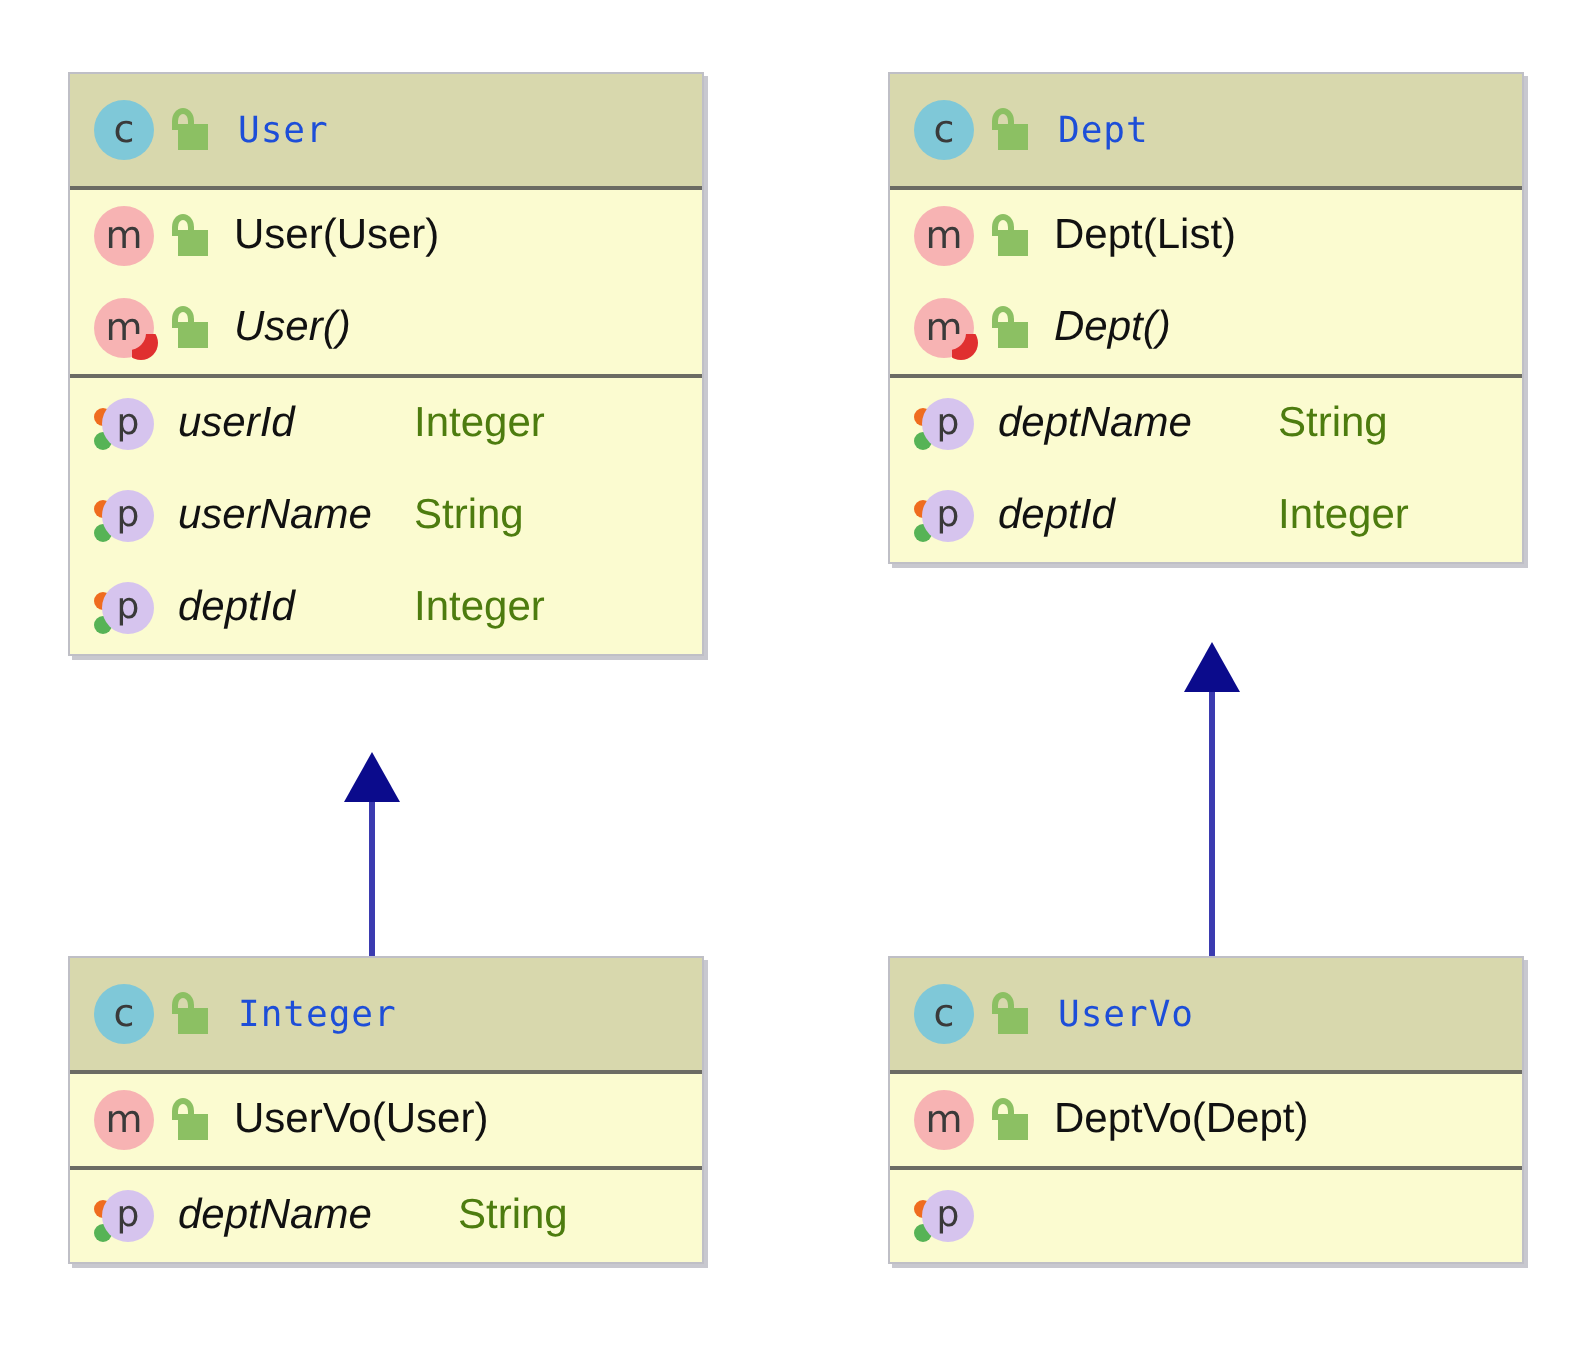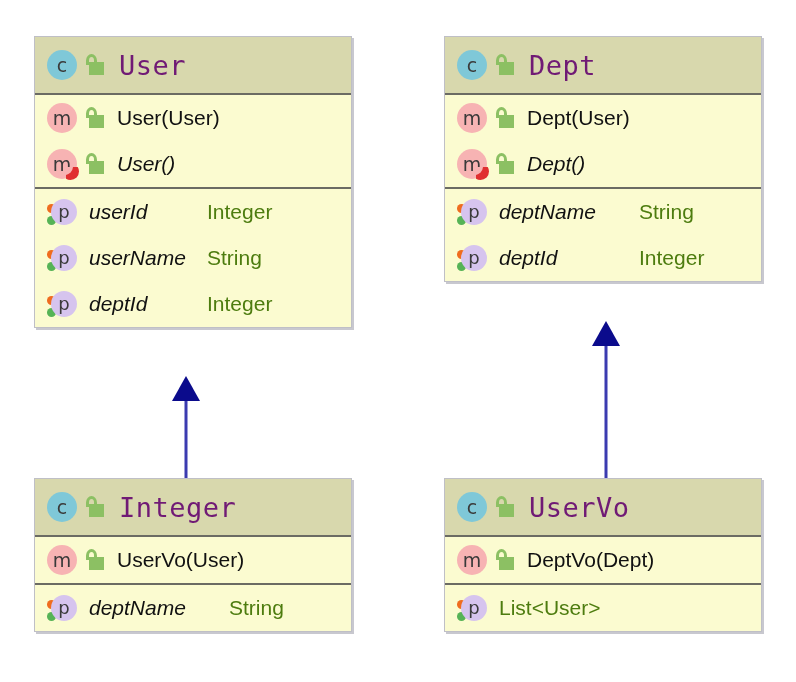--- a/index.html
+++ b/index.html
@@ -24,22 +24,22 @@
     background:#d8d8ad;
     border-bottom:2px solid #6b6b63;
     height:58px;
     display:flex;
     align-items:center;
     padding-left:12px;
     box-sizing:border-box;
   }
   .uml-title{
     font-family:"DejaVu Sans Mono","Liberation Mono",monospace;
-    font-size:27px;
-    color:#701a75;
+    font-size:18px;
+    color:#1d4ed8;
     letter-spacing:.5px;
     margin-left:14px;
     white-space:nowrap;
   }
   .uml-section{
     border-top:2px solid #6b6b63;
   }
   .uml-section.first{border-top:none;}
   .uml-row{
     height:46px;
@@ -243,21 +243,21 @@
     </div>
 
     <div class="uml-section first">
       <div class="uml-row">
         <span class="badge m">m</span>
         <span class="lock">
           <span class="shackle"></span>
             <span class="body"></span>
         </span>
         <span class="row-text">
-          <span class="member-name">Dept(User)</span>
+          <span class="member-name">Dept(List)</span>
         </span>
       </div>
       <div class="uml-row">
         <span class="badge m">m<span class="override"></span></span>
         <span class="lock">
           <span class="shackle"></span>
             <span class="body"></span>
         </span>
         <span class="row-text">
           <span class="member-name ital">Dept()</span>
@@ -353,21 +353,20 @@
     </div>
 
     <div class="uml-section">
       <div class="uml-row">
         <span class="dots">
             <span class="d orange"></span>
             <span class="d green"></span>
           </span>
         <span class="badge p">p</span>
         <span class="row-text">
-          <span class="member-type">List&lt;User&gt;</span>
         </span>
       </div>
     </div>
   </div>
 
   <div class="inherit" style="left:165px;top:376px;width:42px;height:102px;">
     <div class="shaft" style="top:24px;height:78px;"></div>
     <div class="head"></div>
   </div>
 

